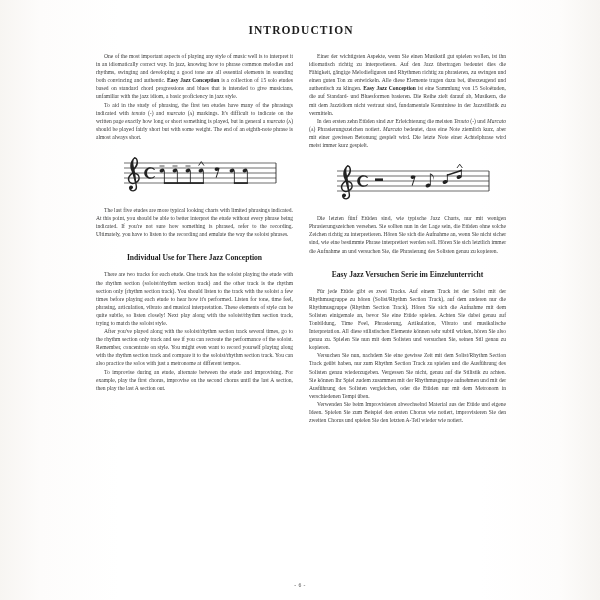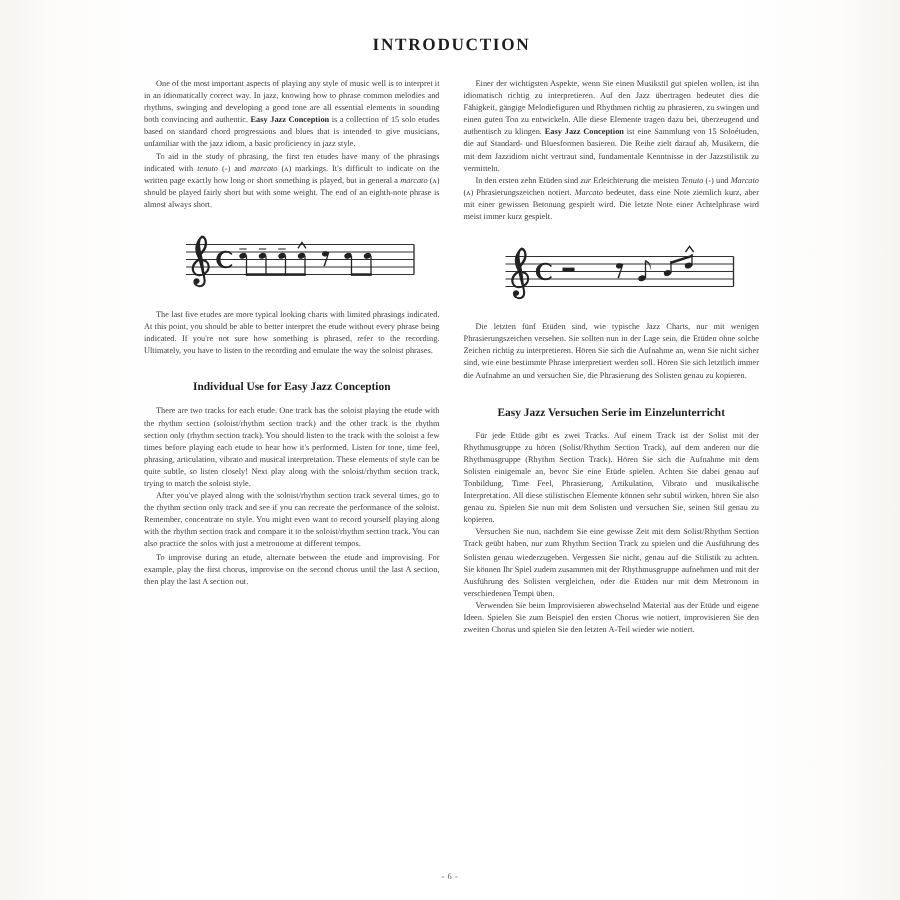--- a/index.html
+++ b/index.html
@@ -181,21 +181,21 @@
             <rect x="123.9" y="17.5" width="0.85" height="13"></rect>
             <rect x="136.9" y="17.5" width="0.85" height="13"></rect>
             <rect x="123.9" y="29.2" width="13.9" height="1.7"></rect>
           </g>
         </svg>
       </div>
 
       <p class="body">The last five etudes are more typical looking charts with limited phrasings indicated. At this point, you should be able to better interpret the etude without every phrase being indicated. If you're not sure how something is phrased, refer to the recording. Ultimately, you have to listen to the recording and emulate the way the soloist phrases.</p>
 
       <div class="head-block">
-        <div class="section-head">Individual Use for Easy Jazz Conception</div>
+        <div class="section-head">Individual Use for There Jazz Conception</div>
         <p class="body">There are two tracks for each etude. One track has the soloist playing the etude with the rhythm section (soloist/rhythm section track) and the other track is the rhythm section only (rhythm section track). You should listen to the track with the soloist a few times before playing each etude to hear how it's performed. Listen for tone, time feel, phrasing, articulation, vibrato and musical interpretation. These elements of style can be quite subtle, so listen closely! Next play along with the soloist/rhythm section track, trying to match the soloist style.</p>
         <p class="body">After you've played along with the soloist/rhythm section track several times, go to the rhythm section only track and see if you can recreate the performance of the soloist. Remember, concentrate on style. You might even want to record yourself playing along with the rhythm section track and compare it to the soloist/rhythm section track. You can also practice the solos with just a metronome at different tempos.</p>
         <p class="body">To improvise during an etude, alternate between the etude and improvising. For example, play the first chorus, improvise on the second chorus until the last A section, then play the last A section out.</p>
       </div>
     </div>
 
     <div class="col">
 
       <p class="body">Einer der wichtigsten Aspekte, wenn Sie einen Musikstil gut spielen wollen, ist ihn idiomatisch richtig zu interpretieren. Auf den Jazz übertragen bedeutet dies die Fähigkeit, gängige Melodiefiguren und Rhythmen richtig zu phrasieren, zu swingen und einen guten Ton zu entwickeln. Alle diese Elemente tragen dazu bei, überzeugend und authentisch zu klingen. <b class="inl">Easy Jazz Conception</b> ist eine Sammlung von 15 Soloétuden, die auf Standard- und Bluesformen basieren. Die Reihe zielt darauf ab, Musikern, die mit dem Jazzidiom nicht vertraut sind, fundamentale Kenntnisse in der Jazzstilistik zu vermitteln.</p>
 

